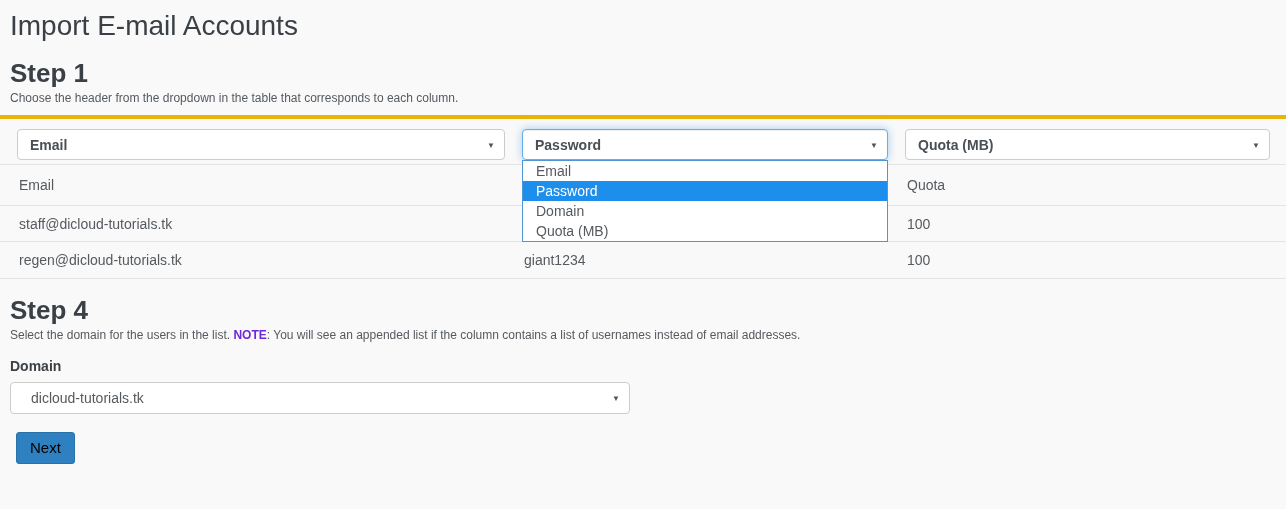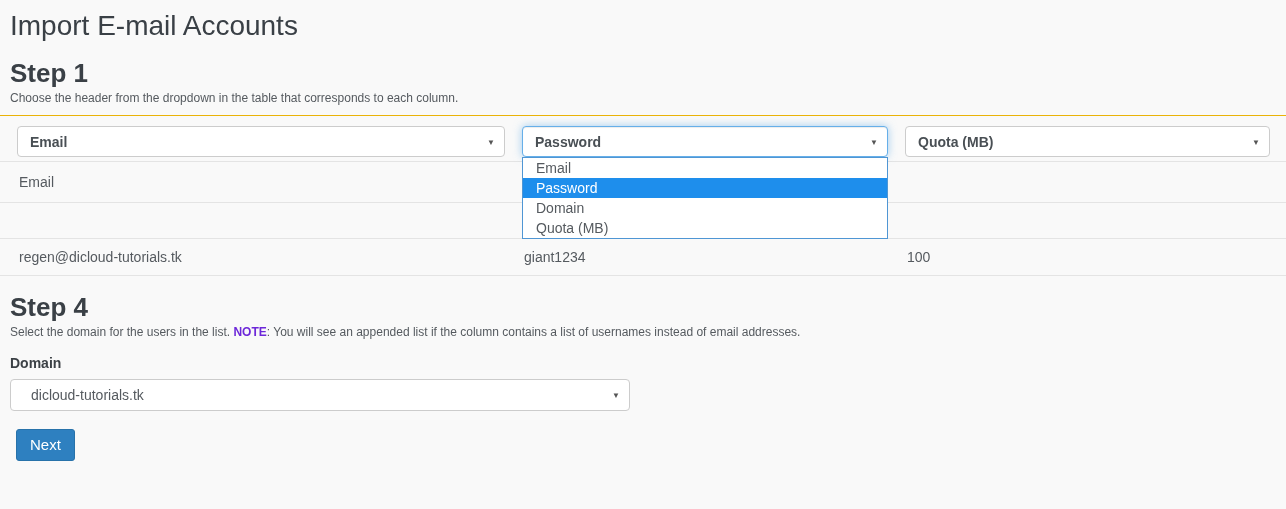--- a/index.html
+++ b/index.html
@@ -25,21 +25,21 @@
   .instruction {
     margin:2px 0 0 10px;
     font-size:12px; color:#555a5f;
   }
   .instruction b { color:#6d28d9; }
 
   
   .map-table {
     position:relative;
     margin-top:10px;
-    border-top:1px solid #eab308;
+    border-top:4px solid #eab308;
   }
   .grid-row {
     display:grid;
     grid-template-columns:488px 366px 365px;
     column-gap:17px;
     padding-left:17px; padding-right:16px;
     border-bottom:1px solid #e4e4e4;
   }
   .select-row { padding-top:10px; padding-bottom:4px; }
   .ui-select {
@@ -99,21 +99,21 @@
     font-weight:normal; color:#555a5f;
     padding-left:20px;
   }
   .next-button {
     display:inline-block;
     margin:18px 0 8px 16px;
     padding:6px 13px 7px 13px;
     background:#2e80c0;
     border:1px solid #2872aa;
     border-radius:3px;
-    color:#ffffff; font-size:15px;
+    color:#000000; font-size:15px;
     cursor:pointer;
   }
 </style>
 </head>
 <body>
 
 <h1 class="page-title">Import E-mail Accounts</h1>
 
 <h2 class="step-heading">Step 1</h2>
 <p class="instruction">Choose the header from the dropdown in the table that corresponds to each column.</p>
@@ -131,23 +131,25 @@
     </div>
     <div class="ui-select">
       <span>Quota (MB)</span>
       <span class="arrow">▼</span>
     </div>
   </div>
 
   <div class="grid-row t-row t-head">
     <div class="cell">Email</div>
     <div class="cell"></div>
+    <div class="cell">Quota</div>
   </div>
 
   <div class="grid-row t-row t-r1">
+    <div class="cell">staff@dicloud-tutorials.tk</div>
     <div class="cell"></div>
     <div class="cell">100</div>
   </div>
 
   <div class="grid-row t-row t-r2">
     <div class="cell">regen@dicloud-tutorials.tk</div>
     <div class="cell">giant1234</div>
     <div class="cell">100</div>
   </div>
 

